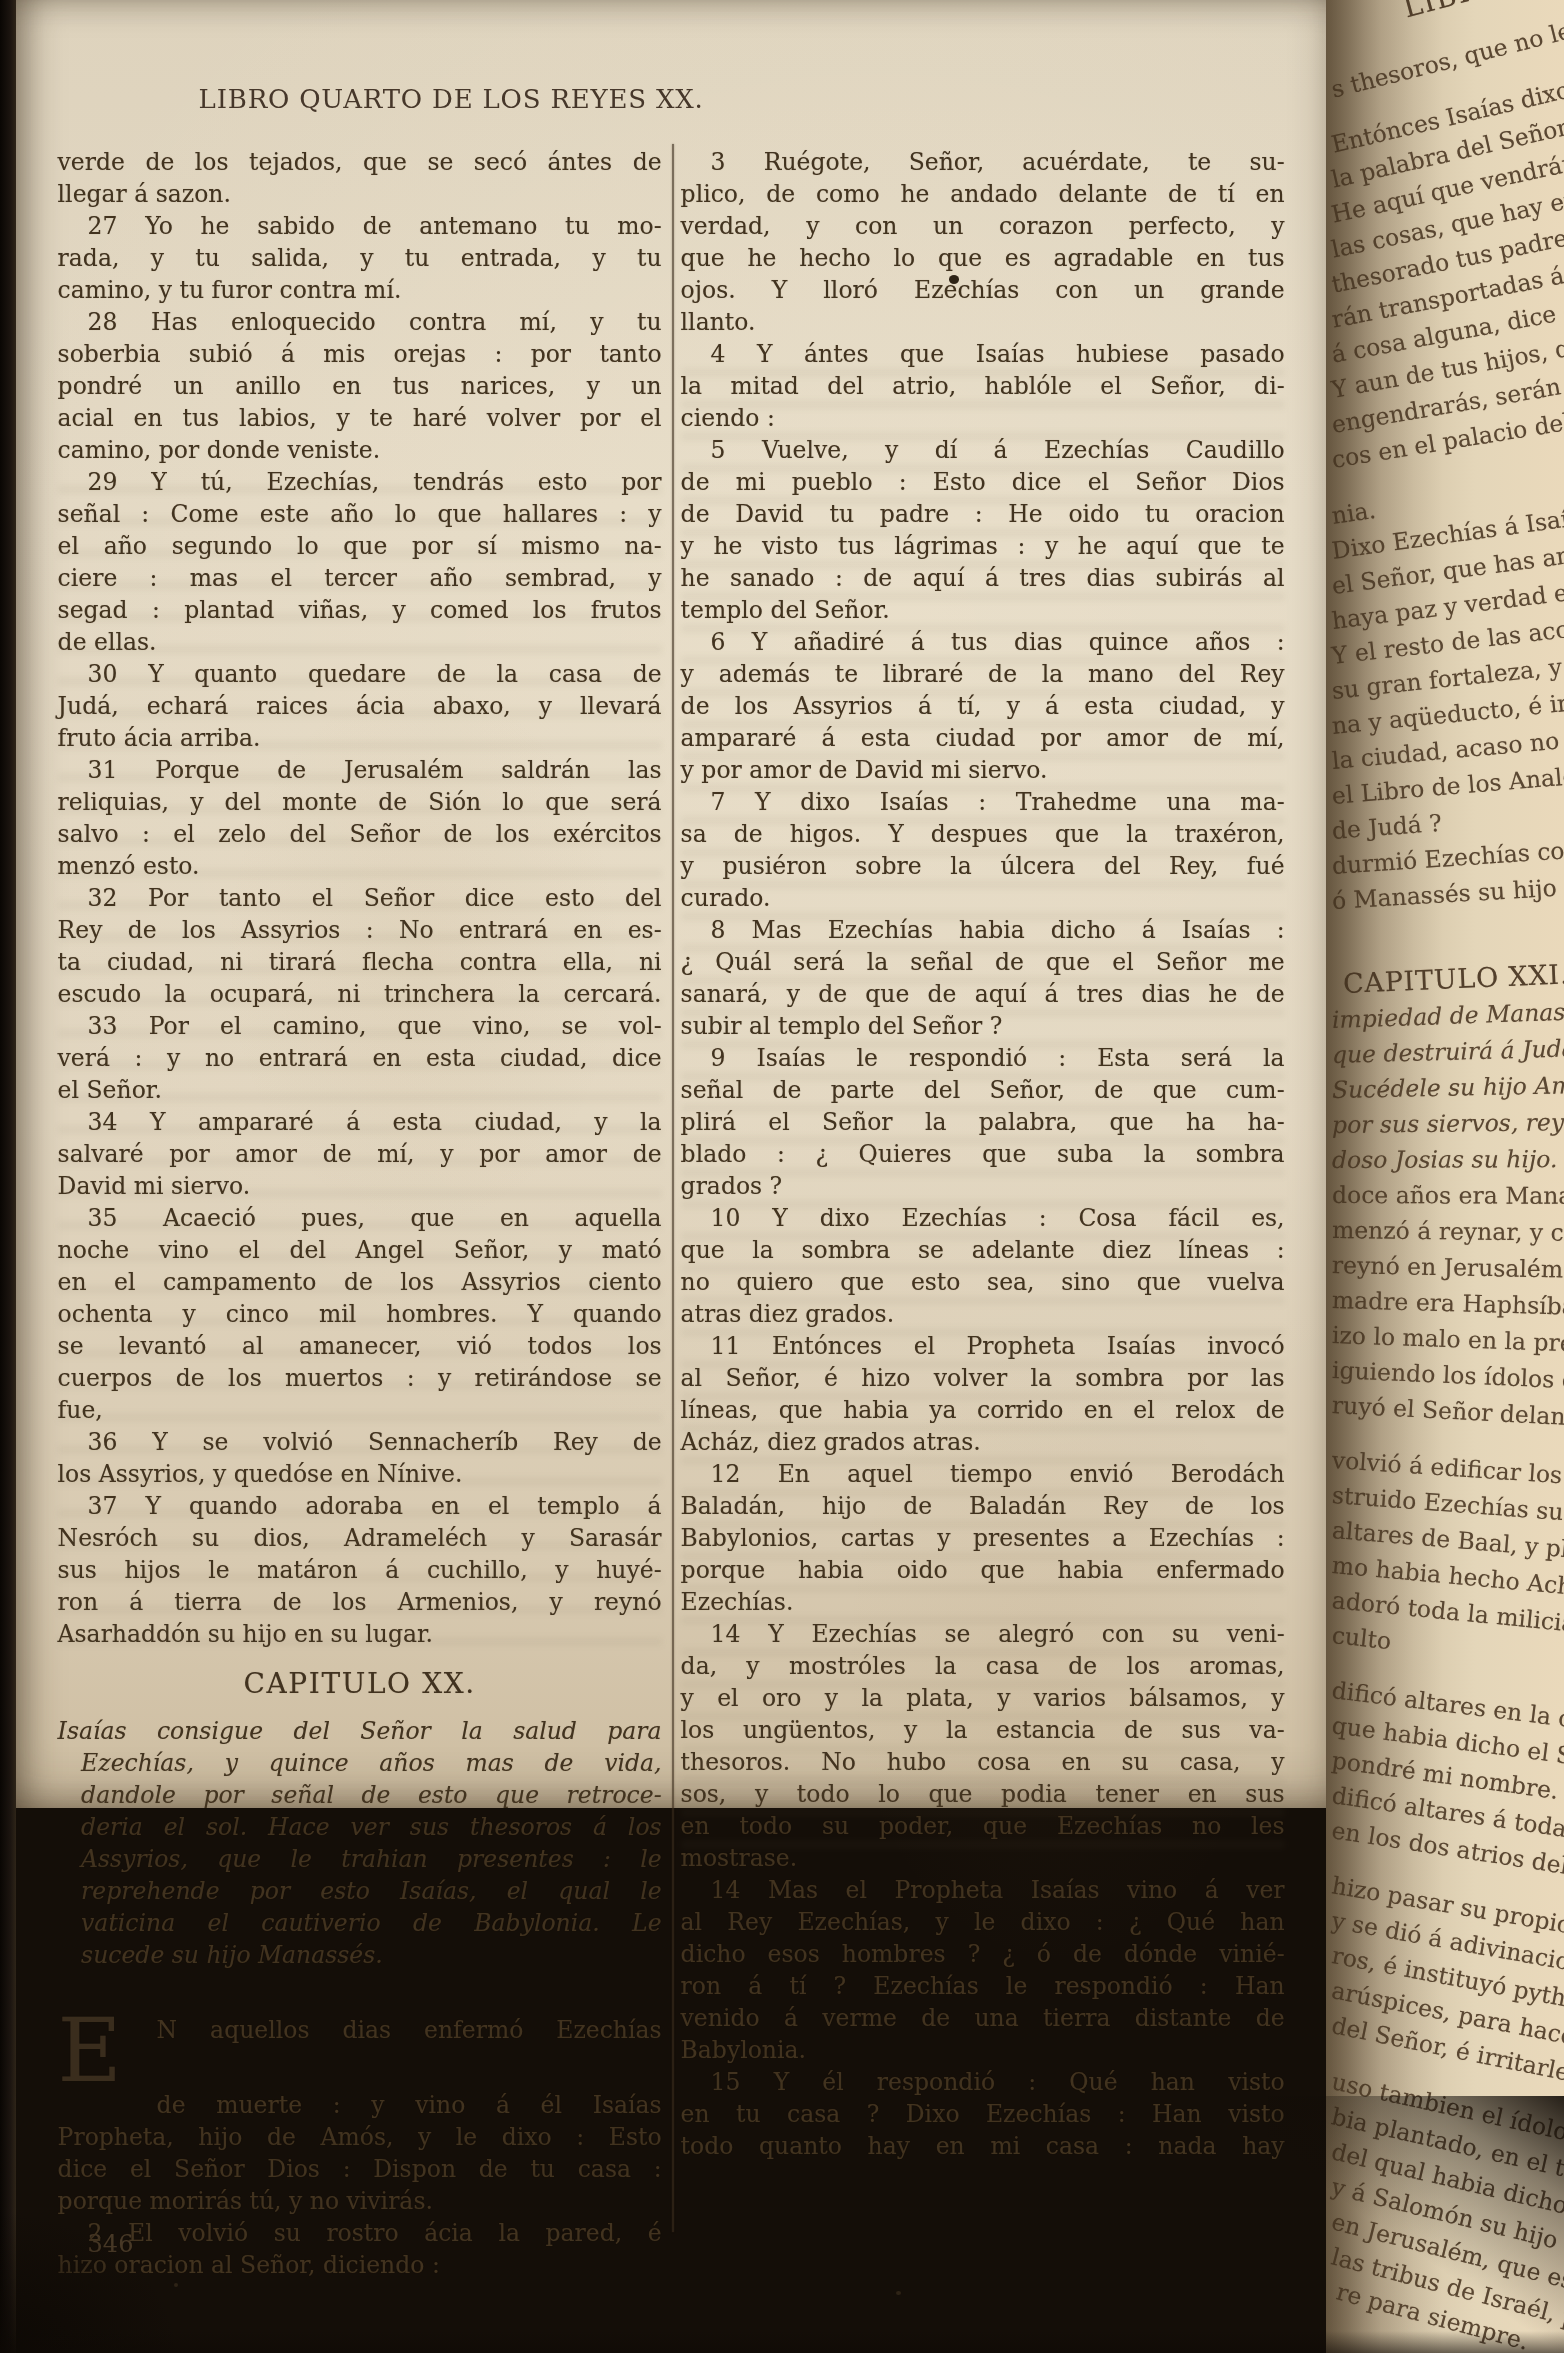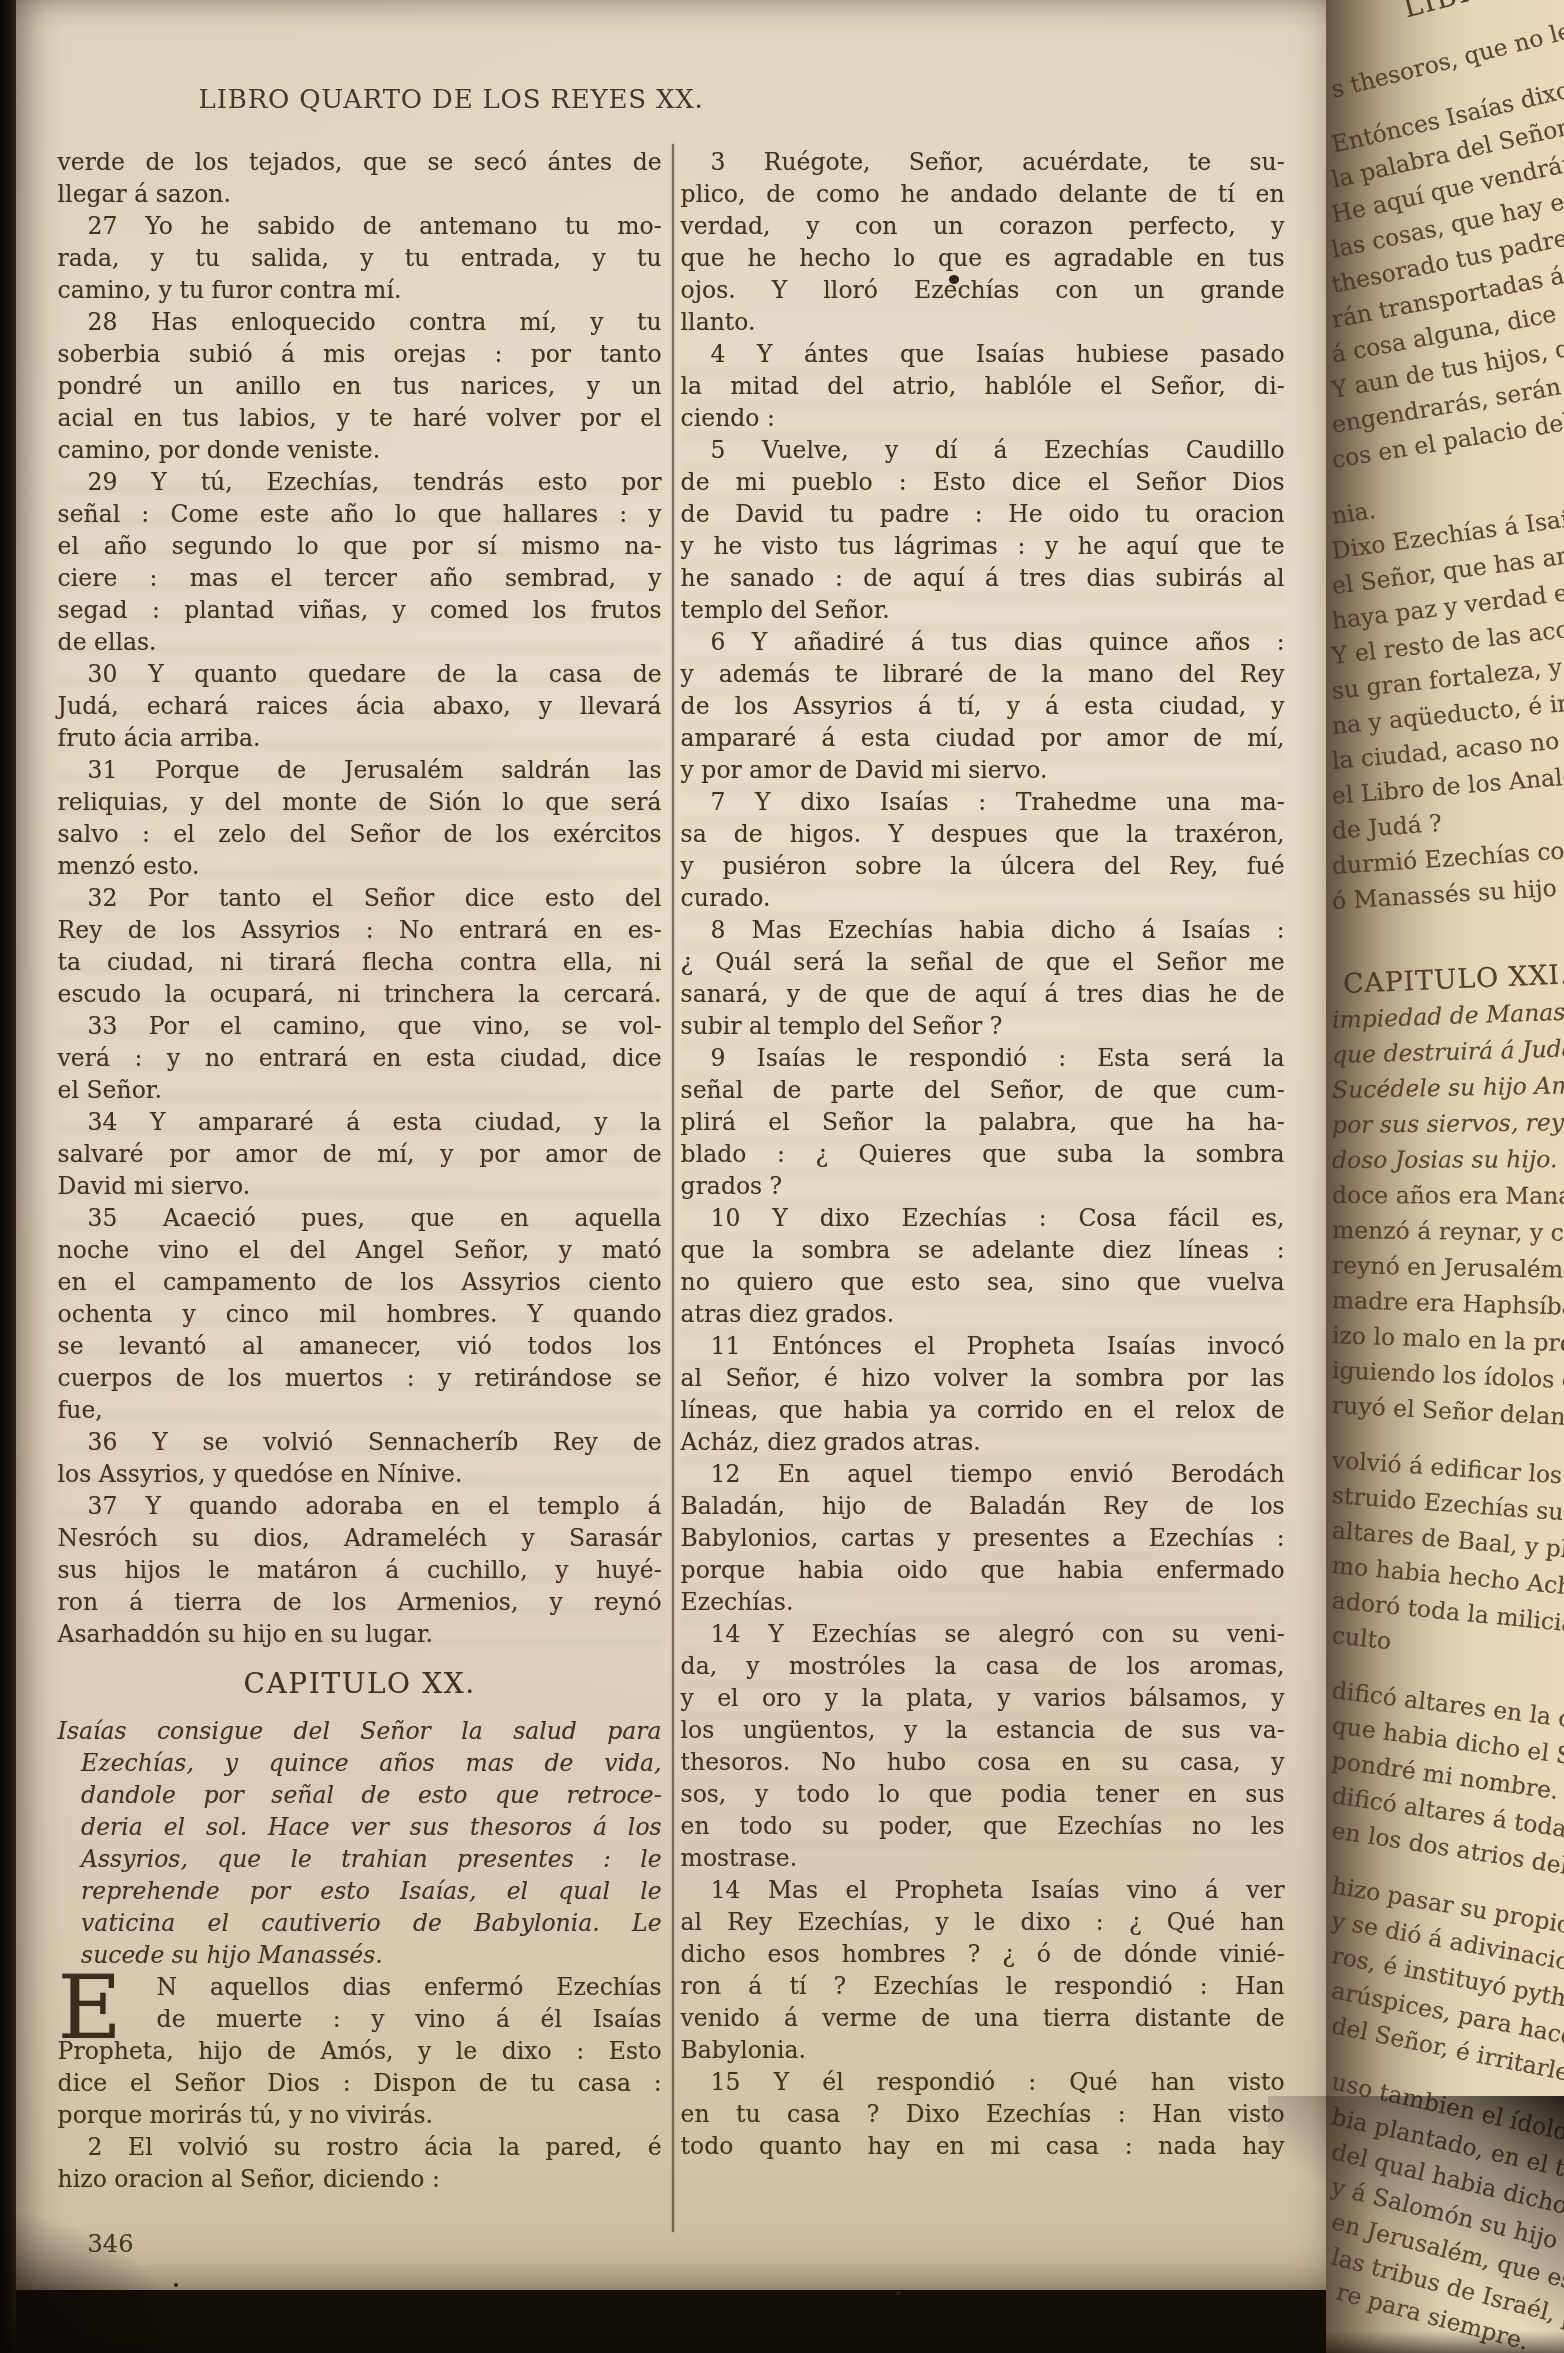--- a/index.html
+++ b/index.html
@@ -7,21 +7,21 @@
   .photo {
     position: relative;
     width: 1565px;
     height: 2354px;
     overflow: hidden;
     background:#140e08;
     font-family: "DejaVu Serif", "Liberation Serif", serif;
   }
   
   .page-main {
-    position:absolute; left:15.6px; top:0; width:1324px; height:2290px;
+    position:absolute; left:15.6px; top:0; width:1324px; height:1808px;
     background:
       radial-gradient(120% 80% at 65% 35%, rgba(255,248,228,.22), transparent 60%),
       linear-gradient(180deg,#ded3bd 0%,#e3d8c3 28%,#e1d5bf 62%,#d8cab1 86%,#cdbda1 100%);
     box-shadow:
       inset 20.3px 0 39px -14px rgba(46,32,16,.55),
       inset -28px 0 42px -20.3px rgba(46,32,16,.38),
       inset 0 -34px 50px -25px rgba(46,32,16,.32),
       inset 0 23.5px 47px -31px rgba(46,32,16,.18);
     z-index:1;
   }
@@ -51,21 +51,21 @@
   .chap{
     font-size:28px; letter-spacing:1.6px; line-height:36px; height:36px;
     margin-top:15.6px; margin-bottom:13.3px; text-align:center; color:#41321f;
     text-shadow:0 0 0.8px rgba(62,48,32,.35);
   }
   .blk.dropcap{ position:relative; }
   .cap{
     position:absolute; left:0; top:3.1px; font-size:88px; line-height:67px;
     color:#3a2d1d; text-shadow:0 0 0.8px rgba(62,48,32,.4);
   }
-  .ln.dcl{ padding-left:99px; }
+  .ln.dcl{ padding-left:99px;margin-top:43px; }
   .page-number{
     position:absolute; left:72px; top:2230px; font-size:24px; color:#473826;
     text-shadow:0 0 0.8px rgba(62,48,32,.35);
   }
   
   .ghost{
     position:absolute; width:604px; pointer-events:none; z-index:0; opacity:.55;
     background:repeating-linear-gradient(180deg, rgba(108,102,78,.12) 0 8.6px, transparent 8.6px 32px);
     filter:blur(3.1px);
   }

